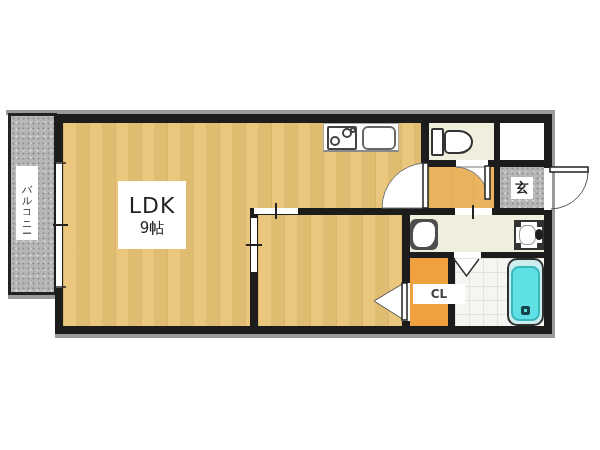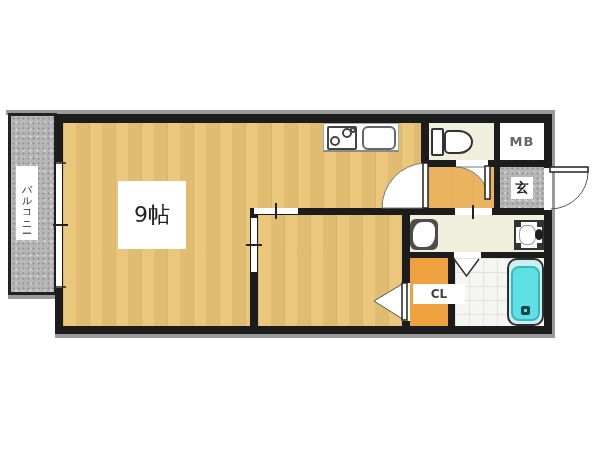--- a/index.html
+++ b/index.html
@@ -39,21 +39,21 @@
     background-size:14px 14px;
   }
   .mbfloor{background:#ffffff;}
   
   .roomlabel{
     background:#fff;color:#222;text-align:center;
     display:flex;flex-direction:column;justify-content:center;align-items:center;
     line-height:1.25;
   }
   .big1{font-size:22px;letter-spacing:1px;}
-  .big2{font-size:22px;}
+  .big2{font-size:15px;}
   .vlabel{
     background:#fff;color:#222;font-size:10px;line-height:1.1;
     writing-mode:vertical-rl;text-orientation:upright;
     display:flex;align-items:center;justify-content:center;letter-spacing:1px;
   }
   .smalllabel{background:#fff;color:#444;font-size:12px;font-weight:bold;
     display:flex;align-items:center;justify-content:center;}
   .mblabel{color:#666;font-size:13px;font-weight:bold;
     display:flex;align-items:center;justify-content:center;letter-spacing:1px;}
   
@@ -165,25 +165,23 @@
 
     <line x1="53" y1="225" x2="68" y2="225" stroke="#222" stroke-width="2"></line>
     <line x1="54" y1="163" x2="66" y2="163" stroke="#222" stroke-width="1.5"></line>
     <line x1="54" y1="287" x2="66" y2="287" stroke="#222" stroke-width="1.5"></line>
     <line x1="276" y1="203" x2="276" y2="219" stroke="#222" stroke-width="2"></line>
     <line x1="246" y1="245" x2="262" y2="245" stroke="#222" stroke-width="2"></line>
     <line x1="473" y1="205" x2="473" y2="219" stroke="#222" stroke-width="2"></line>
   </svg>
 
   <div class="abs roomlabel" style="left:118px;top:181px;width:68px;height:68px;">
+    <span class="big1">LDK</span>
     <span class="big2">9帖</span>
   </div>
   <div class="abs smalllabel" style="left:413px;top:284px;width:52px;height:20px;">
     <span>CL</span>
-  </div>
-  <div class="abs mblabel" style="left:500px;top:123px;width:44px;height:37px;">
-    <span>MB</span>
   </div>
   <div class="abs smalllabel" style="left:511px;top:177px;width:22px;height:22px;font-size:13px;color:#222;">
     <span>玄</span>
   </div>
 
 </div>
 
 </body></html>

